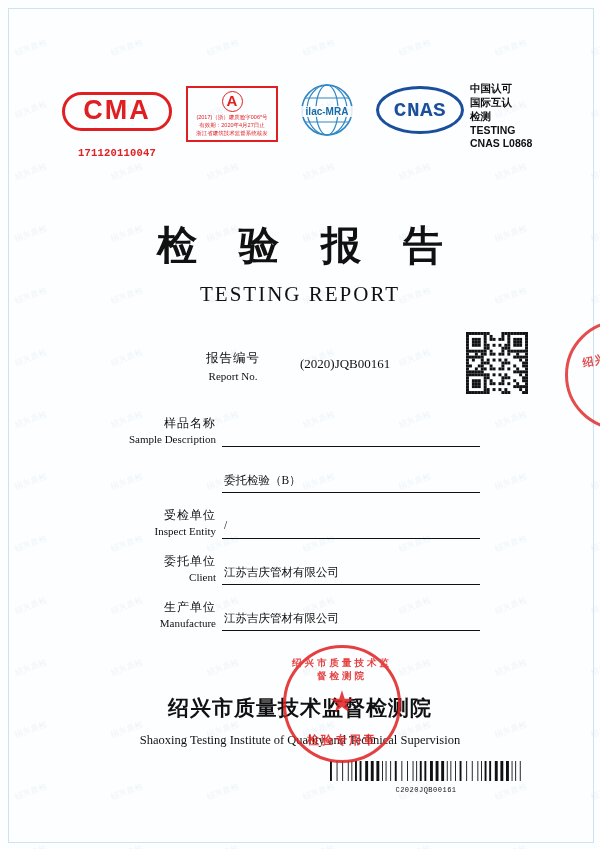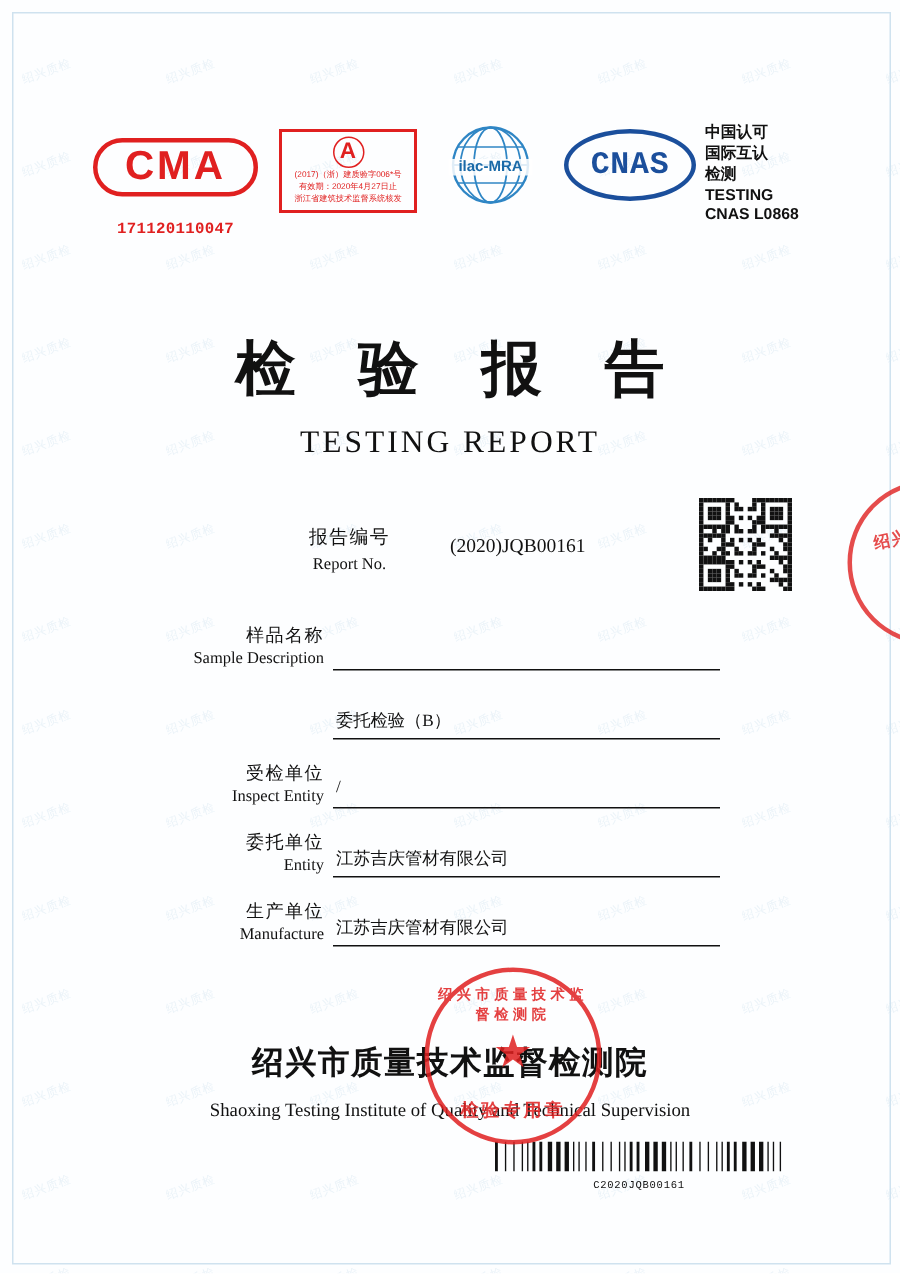--- a/index.html
+++ b/index.html
@@ -811,21 +811,21 @@
         <span class="cn">受检单位</span>
         <span class="en">Inspect Entity</span>
       </div>
       <div class="field-value">/</div>
       <div class="field-line"></div>
     </div>
 
     <div class="field-row">
       <div class="field-label">
         <span class="cn">委托单位</span>
-        <span class="en">Entity</span>
+        <span class="en">Client</span>
       </div>
       <div class="field-value">江苏吉庆管材有限公司</div>
       <div class="field-line"></div>
     </div>
 
     <div class="field-row">
       <div class="field-label">
         <span class="cn">生产单位</span>
         <span class="en">Manufacture</span>
       </div>

